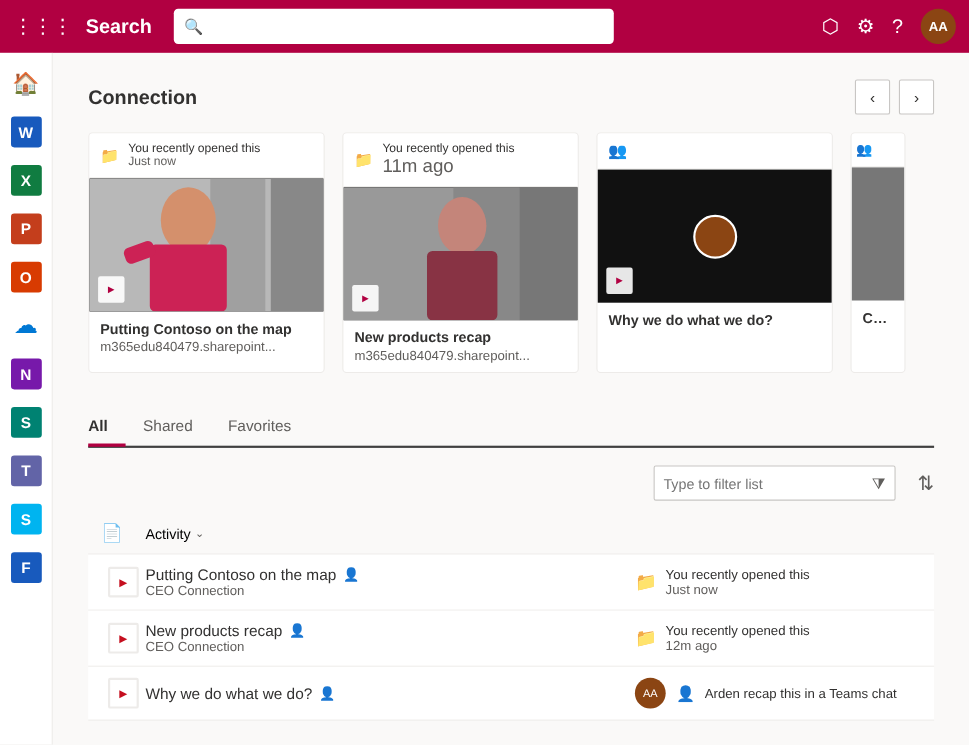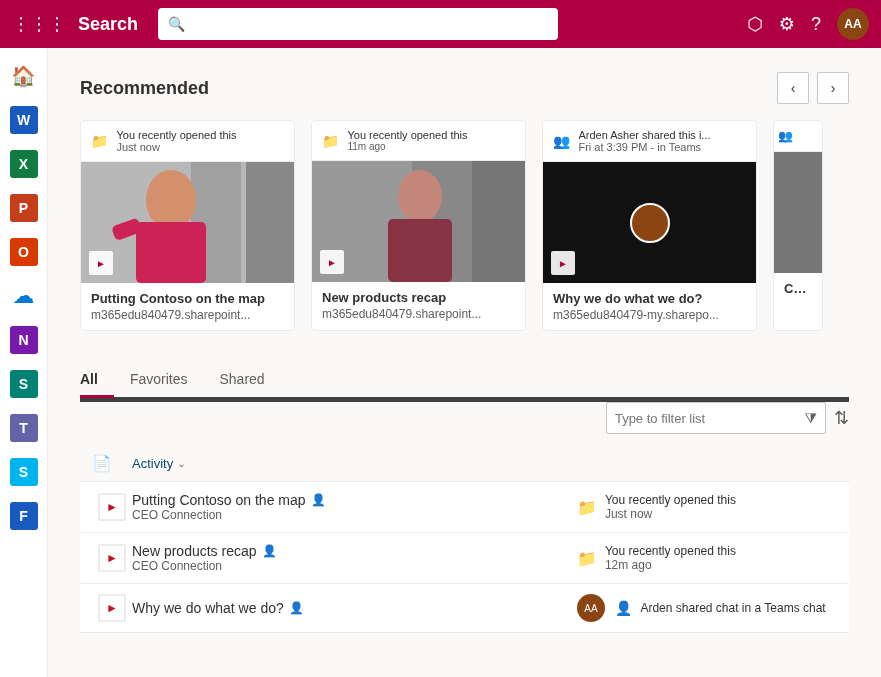--- a/index.html
+++ b/index.html
@@ -160,39 +160,40 @@
     }
 
     .card-info { padding: 8px 10px; }
     .card-title { font-size: 13px; font-weight: 600; color: #323130; margin-bottom: 2px; white-space: nowrap; overflow: hidden; text-overflow: ellipsis; }
     .card-subtitle { font-size: 12px; color: #605e5c; white-space: nowrap; overflow: hidden; text-overflow: ellipsis; }
 
     
     .tabs-row {
       display: flex;
       gap: 0;
-      border-bottom: 5px solid #404040;
+      border-bottom: 2px solid #404040;
+      margin-bottom: 16px;
     }
     .tab {
       padding: 8px 16px;
       font-size: 14px;
       color: #605e5c;
       cursor: pointer;
       border-bottom: 3px solid transparent;
       margin-bottom: -1px;
     }
     .tab.active { color: #323130; font-weight: 600; border-bottom: 3px solid #b10041; }
     .tab:first-child { padding-left: 0; }
 
     
     .filter-row {
       display: flex;
       align-items: center;
       justify-content: flex-end;
-      gap: 8px;
+      gap: 20px;
       margin-bottom: 12px;
     }
     .filter-input-wrap {
       display: flex;
       align-items: center;
       border: 1px solid #c8c6c4;
       border-radius: 2px;
       background: white;
       padding: 0 8px;
       height: 32px;
@@ -208,21 +209,21 @@
       display: flex;
       align-items: center;
       padding: 8px 12px;
       border-bottom: 1px solid #edebe9;
       font-size: 13px;
       color: #605e5c;
     }
     .col-icon { width: 40px; flex-shrink: 0; }
     .col-name { flex: 1; display: flex; align-items: center; gap: 6px; }
     .col-activity { width: 260px; display: flex; align-items: center; gap: 4px; cursor: pointer; }
-    .col-activity-label { font-size: 13px; color: #0c4a6e; font-weight: 500; }
+    .col-activity-label { font-size: 13px; color: #000000; font-weight: 500; }
     .sort-chevron { font-size: 10px; color: #605e5c; }
 
     .table-row {
       display: flex;
       align-items: center;
       padding: 10px 12px;
       border-bottom: 1px solid #edebe9;
       background: white;
       cursor: pointer;
     }
@@ -309,21 +310,21 @@
       <div class="app-icon-s2">S</div>
     </div>
     <div class="sidebar-app">
       <div class="app-icon-g">F</div>
     </div>
   </div>
 
   <div class="main-content">
 
     <div class="section-header">
-      <h2 class="section-title">Recommended</h2>
+      <h2 class="section-title">Connection</h2>
       <div class="nav-arrows">
         <button class="nav-arrow">‹</button>
         <button class="nav-arrow">›</button>
       </div>
     </div>
 
     <div class="cards-row">
 
       <div class="video-card">
         <div class="card-meta">
@@ -353,21 +354,21 @@
           <div class="card-title">Putting Contoso on the map</div>
           <div class="card-subtitle">m365edu840479.sharepoint...</div>
         </div>
       </div>
 
       <div class="video-card">
         <div class="card-meta">
           <span class="card-meta-icon">📁</span>
           <div>
             <div style="font-size:11px; color:#323130;">You recently opened this</div>
-            <div style="font-size:10px; color:#605e5c;">11m ago</div>
+            <div style="font-size:17px; color:#605e5c;">11m ago</div>
           </div>
         </div>
         <div class="card-thumbnail">
           <svg width="215" height="121" viewBox="0 0 215 121">
             <rect width="215" height="121" fill="#999"></rect>
             <rect x="100" y="0" width="60" height="121" fill="#888"></rect>
             <rect x="160" y="0" width="55" height="121" fill="#777"></rect>
             <ellipse cx="108" cy="35" rx="22" ry="26" fill="#c4857a"></ellipse>
             <rect x="76" y="58" width="64" height="63" fill="#883344" rx="5"></rect>
           </svg>
@@ -375,51 +376,46 @@
         </div>
         <div class="card-info">
           <div class="card-title">New products recap</div>
           <div class="card-subtitle">m365edu840479.sharepoint...</div>
         </div>
       </div>
 
       <div class="video-card">
         <div class="card-meta">
           <span class="card-meta-icon-people">👥</span>
-          <div>
-            <div style="font-size:11px; color:#323130;">Arden Asher shared this i...</div>
-            <div style="font-size:11px; color:#605e5c;">Fri at 3:39 PM - in Teams</div>
-          </div>
         </div>
         <div class="card-thumbnail thumb-3" style="background:#111; position:relative;">
           <div class="thumb-avatar"></div>
           <div class="play-btn-overlay">►</div>
         </div>
         <div class="card-info">
           <div class="card-title">Why we do what we do?</div>
-          <div class="card-subtitle">m365edu840479-my.sharepo...</div>
         </div>
       </div>
 
       <div class="video-card" style="width:50px; overflow:hidden;">
         <div class="card-meta" style="padding:8px 4px;">
           <span style="color:#c50f1f; font-size:12px;">👥</span>
         </div>
         <div class="card-thumbnail" style="background:#777;">
         </div>
         <div class="card-info">
           <div class="card-title">Co...</div>
         </div>
       </div>
     </div>
 
     <div class="tabs-row">
       <div class="tab active">All</div>
+      <div class="tab">Shared</div>
       <div class="tab">Favorites</div>
-      <div class="tab">Shared</div>
     </div>
 
     <div class="filter-row">
       <div class="filter-input-wrap">
         <input type="text" class="filter-input" placeholder="Type to filter list" style="">
         <span class="filter-icon">⧩</span>
       </div>
       <span class="sort-icon" title="Sort">⇅</span>
     </div>
 
@@ -480,19 +476,19 @@
       <div class="row-name">
         <div class="row-name-main">
           <span>Why we do what we do?</span>
           <span class="shared-icon">👤</span>
         </div>
       </div>
       <div class="row-activity">
         <div class="row-avatar">AA</div>
         <span style="color:#c50f1f; font-size:14px; margin-left:2px;">👤</span>
         <div class="activity-info">
-          <span class="activity-text">Arden shared chat in a Teams chat</span>
+          <span class="activity-text">Arden recap this in a Teams chat</span>
         </div>
       </div>
     </div>
 
   </div>
 </div>
 
 </body></html>

